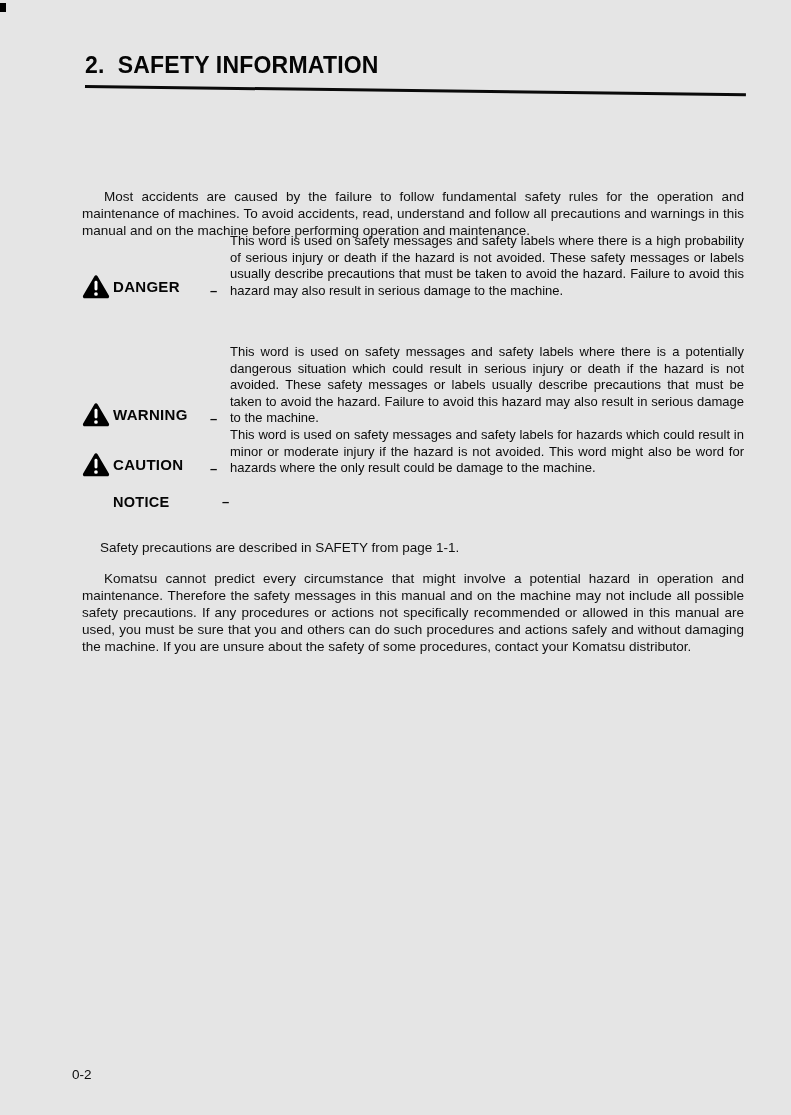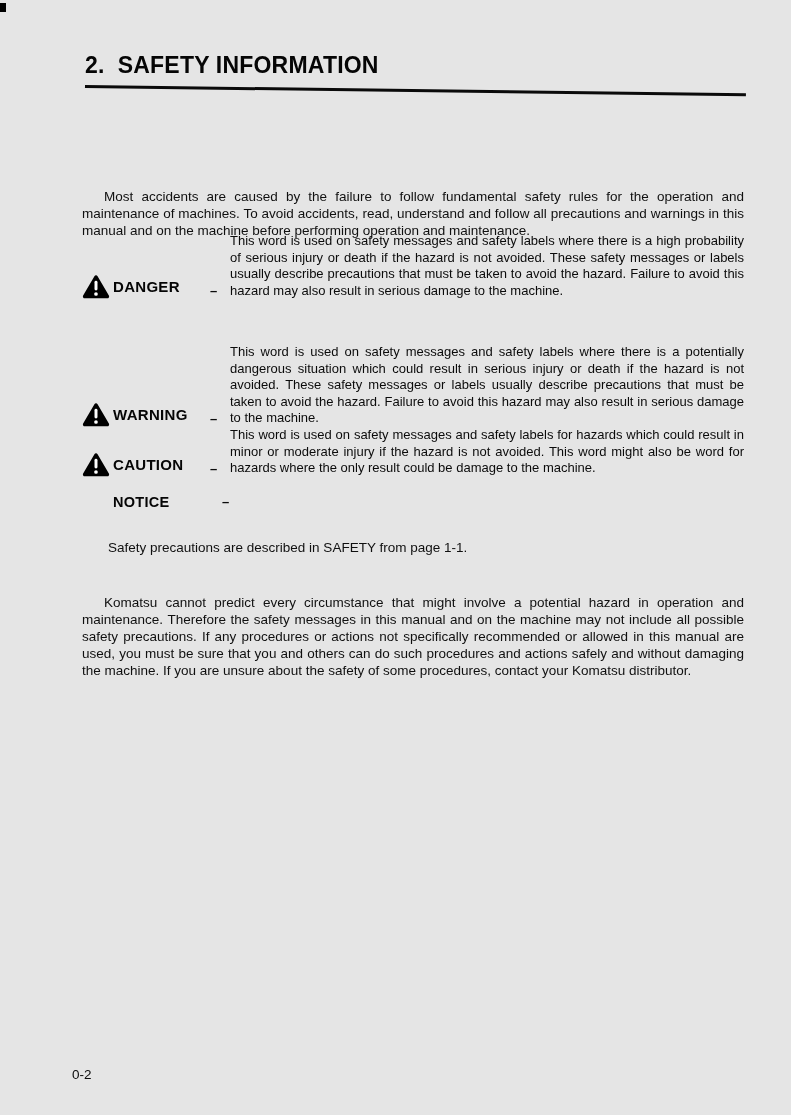--- a/index.html
+++ b/index.html
@@ -75,29 +75,29 @@
   }
   .sig-text {
     flex: 1 1 auto;
     font-size: 13px; font-weight: 400; line-height: 16.5px;
     text-align: justify; color: #0b0b0b;
     padding-top: 3px;
   }
 
   
   .safety-ref {
-    position: absolute; left: 108px; top: 540px;
+    position: absolute; left: 100px; top: 540px;
     font-size: 13.5px; color: #101010;
   }
 
   
   .komatsu-para {
     position: absolute; left: 82px; top: 570px; width: 662px;
     font-size: 13.5px; line-height: 17px; text-align: justify;
-    text-indent: 22px; color: #101010; margin-top: 24px;
+    text-indent: 22px; color: #101010;
   }
 
   .page-number {
     position: absolute; left: 72px; top: 1067px;
     font-size: 13.5px; font-weight: 400; color: #0b0b0b;
   }
 </style>
 </head>
 <body>
 

